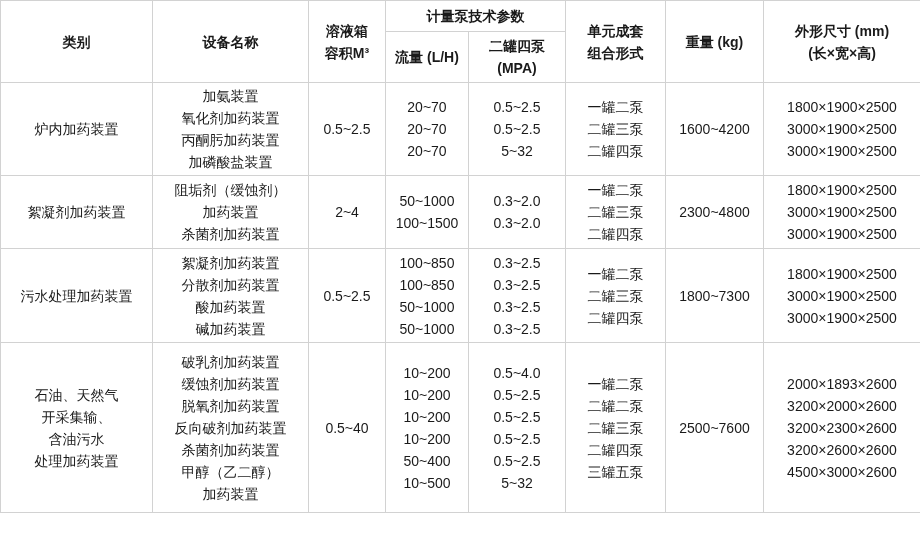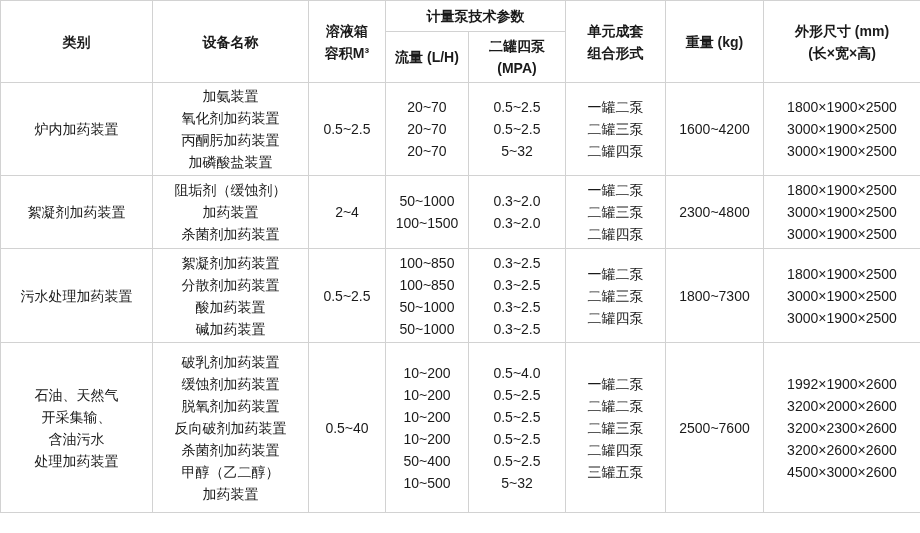--- a/index.html
+++ b/index.html
@@ -162,21 +162,21 @@
 0.5~2.5
 0.5~2.5
 0.5~2.5
 5~32</td>
         <td>一罐二泵
 二罐二泵
 二罐三泵
 二罐四泵
 三罐五泵</td>
         <td>2500~7600</td>
-        <td>1992×1900×2600
+        <td>2000×1893×2600
 3200×2000×2600
 3200×2300×2600
 3200×2600×2600
 4500×3000×2600</td>
       </tr>
     </tbody>
   </table>
 </div>
 
 </body></html>

